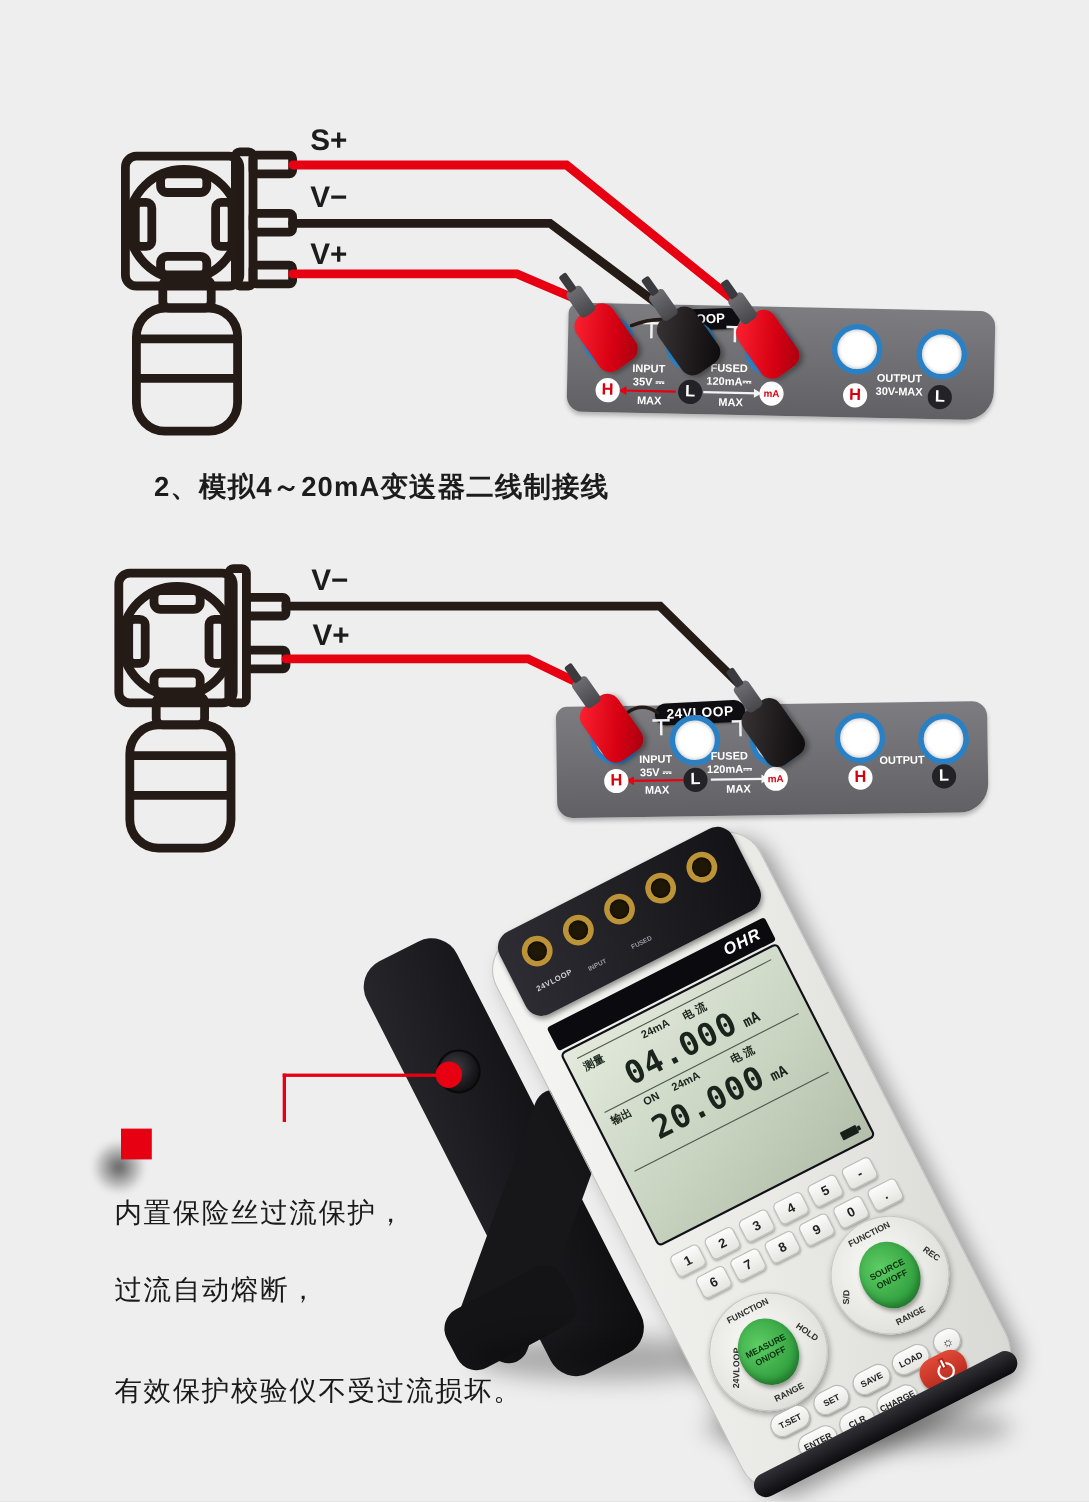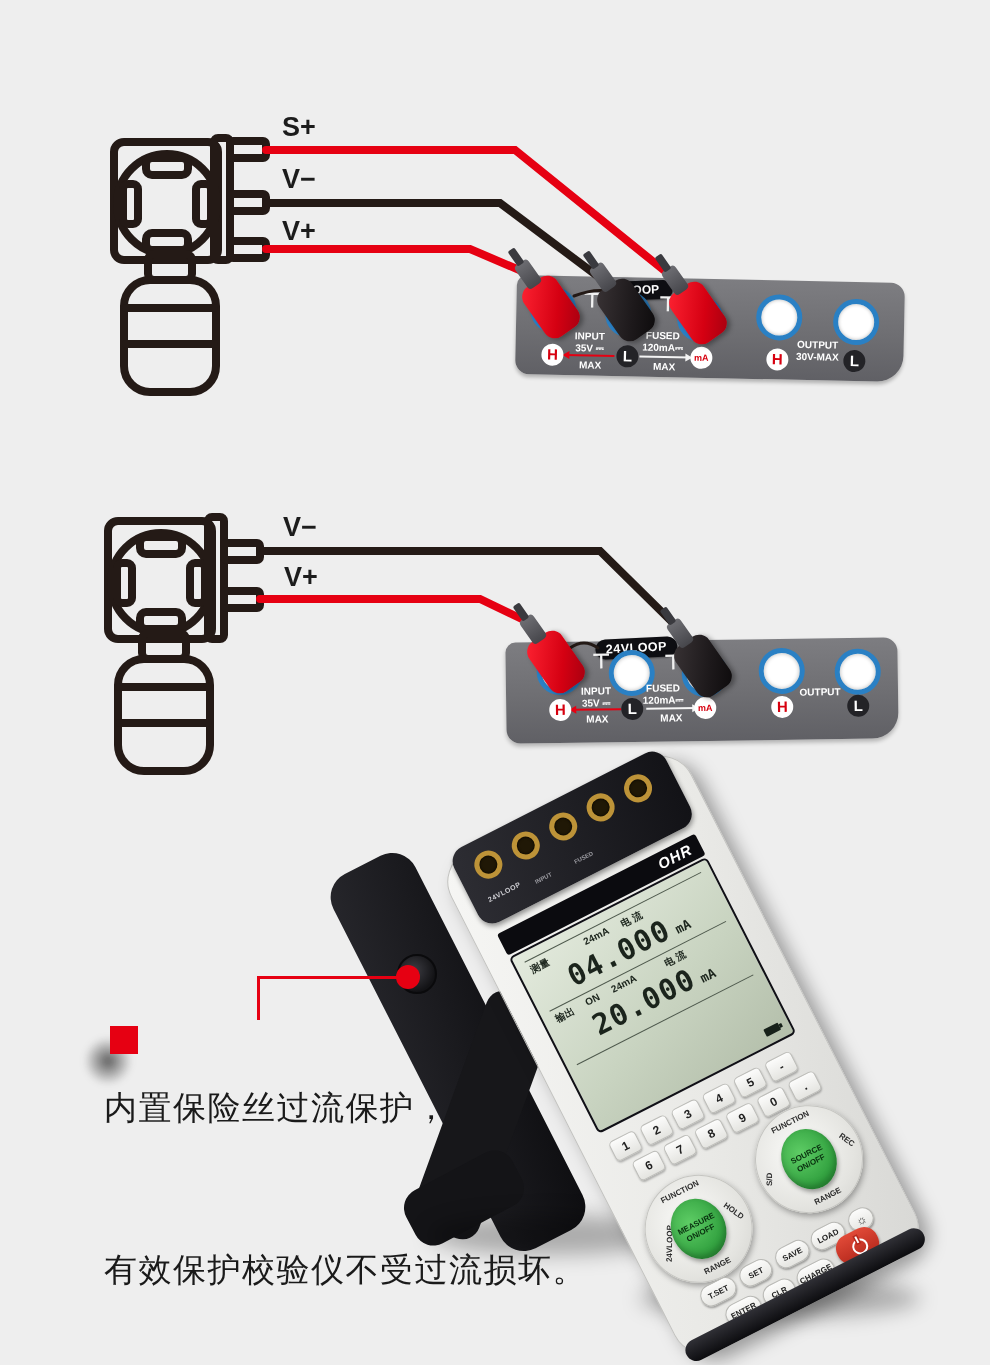--- a/index.html
+++ b/index.html
@@ -96,27 +96,28 @@
   
   .knob{position:absolute;left:397px;top:954px;width:36px;height:36px;border-radius:50%;z-index:5;
         background:radial-gradient(circle at 40% 40%,#3d3d43,#131316 70%);border:2px solid #0a0a0c;}
   .red-dot{position:absolute;left:396px;top:965px;width:24px;height:24px;border-radius:50%;background:#e60012;z-index:6;}
   .call-h{position:absolute;left:257px;top:976px;width:143px;height:3px;background:#e60012;z-index:6;}
   .call-v{position:absolute;left:257px;top:976px;width:3px;height:44px;background:#e60012;z-index:6;}
   .red-sq{position:absolute;left:110px;top:1026px;width:28px;height:28px;background:#e60012;z-index:3;}
   .blob{position:absolute;left:82px;top:1038px;width:52px;height:46px;z-index:2;filter:blur(3px);
         background:radial-gradient(circle,rgba(45,45,45,.75) 0%,rgba(45,45,45,0) 70%);}
   .call-title{position:absolute;left:158px;top:1014px;font-size:40px;font-weight:800;color:#101010;letter-spacing:2px;z-index:7;}
-  .body-line{position:absolute;left:104px;font-size:33px;font-weight:500;color:#1a1a1a;letter-spacing:1.5px;z-index:7;}
+  .body-line{position:absolute;left:104px;font-size:25px;font-weight:500;color:#1a1a1a;letter-spacing:1.5px;z-index:7;}
 </style>
 </head>
 <body>
 
 <div class="page">
 
+  <div class="sec-title" style="left:140px;top:426px;">2、模拟4～20mA变送器二线制接线</div>
 
   <div class="term" style="left:282px;top:112px;">S+</div>
   <div class="term" style="left:282px;top:164px;">V−</div>
   <div class="term" style="left:282px;top:216px;">V+</div>
 
   <div class="term" style="left:283px;top:512px;">V−</div>
   <div class="term" style="left:284px;top:562px;">V+</div>
 
   <svg id="lineart" width="990" height="1365" viewBox="0 0 990 1365">
     <defs>
@@ -322,15 +323,16 @@
     <div class="dev-base"></div>
   </div>
 
   <div class="knob"></div>
   <div class="red-dot"></div>
   <div class="call-h"></div>
   <div class="call-v"></div>
   <div class="blob"></div>
   <div class="red-sq"></div>
   <div class="body-line" style="top:1086px;">内置保险丝过流保护，</div>
+  <div class="body-line" style="top:1156px;">过流自动熔断，</div>
   <div class="body-line" style="top:1248px;text-align:center;">有效保护校验仪不受过流损坏。</div>
 
 </div>
 
 </body></html>

